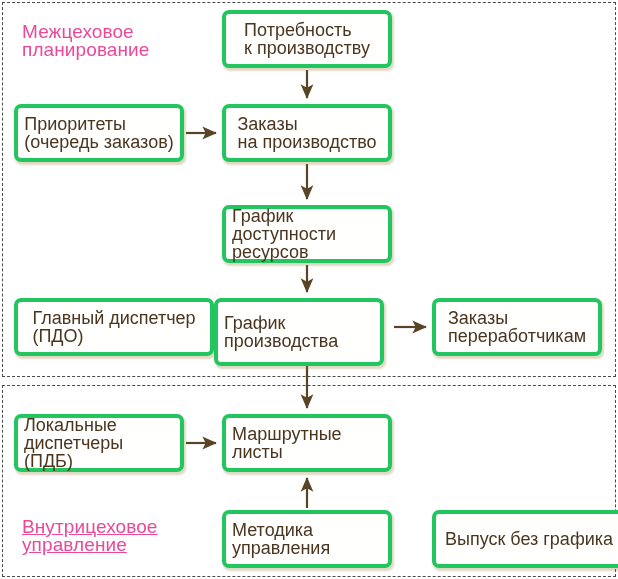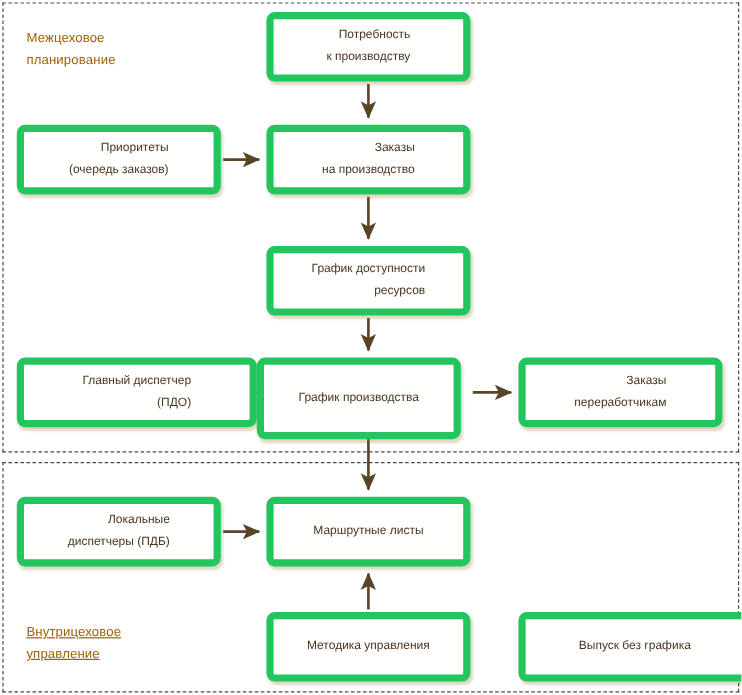--- a/index.html
+++ b/index.html
@@ -23,44 +23,44 @@
     box-sizing: border-box;
     border: 1px dashed #4a4a4a;
     background: transparent;
   }
   #panel-intershop { left: 2px;  top: 2px;   width: 614px; height: 375px; }
   #panel-intrashop { left: 2px;  top: 385px; width: 614px; height: 192px; }
 
   
   .section-caption {
     position: absolute;
-    color: #a16207;
-    font-size: 11px;
+    color: #ec4899;
+    font-size: 19px;
     line-height: 18px;
     white-space: pre-line;
     letter-spacing: 0.1px;
   }
   #caption-intershop { left: 22px; top: 23px;  width: 190px; }
   #caption-intrashop { left: 22px; top: 518px; width: 190px; text-decoration: underline; }
 
   
   .node {
     position: absolute;
     box-sizing: border-box;
     background: #fffffe;
-    border: 6px solid #22c55e;
+    border: 4px solid #22c55e;
     border-radius: 7px;
     box-shadow: 1.5px 2.5px 2px rgba(150,125,60,0.30);
     color: #4a3520;
-    font-size: 10px;
+    font-size: 18px;
     line-height: 18px;
     display: flex;
     align-items: center;
     justify-content: center;
-    text-align: right;
+    text-align: left;
     white-space: pre-line;
     padding: 2px 6px;
   }
 
   
   #node-demand        { left: 222px; top: 10px;  width: 170px; height: 58px; }
   #node-priorities    { left: 14px;  top: 104px; width: 170px; height: 58px; }
   #node-orders        { left: 222px; top: 104px; width: 170px; height: 58px; }
   #node-resources     { left: 222px; top: 205px; width: 170px; height: 58px; }
   #node-chief         { left: 14px;  top: 298px; width: 200px; height: 58px; }

